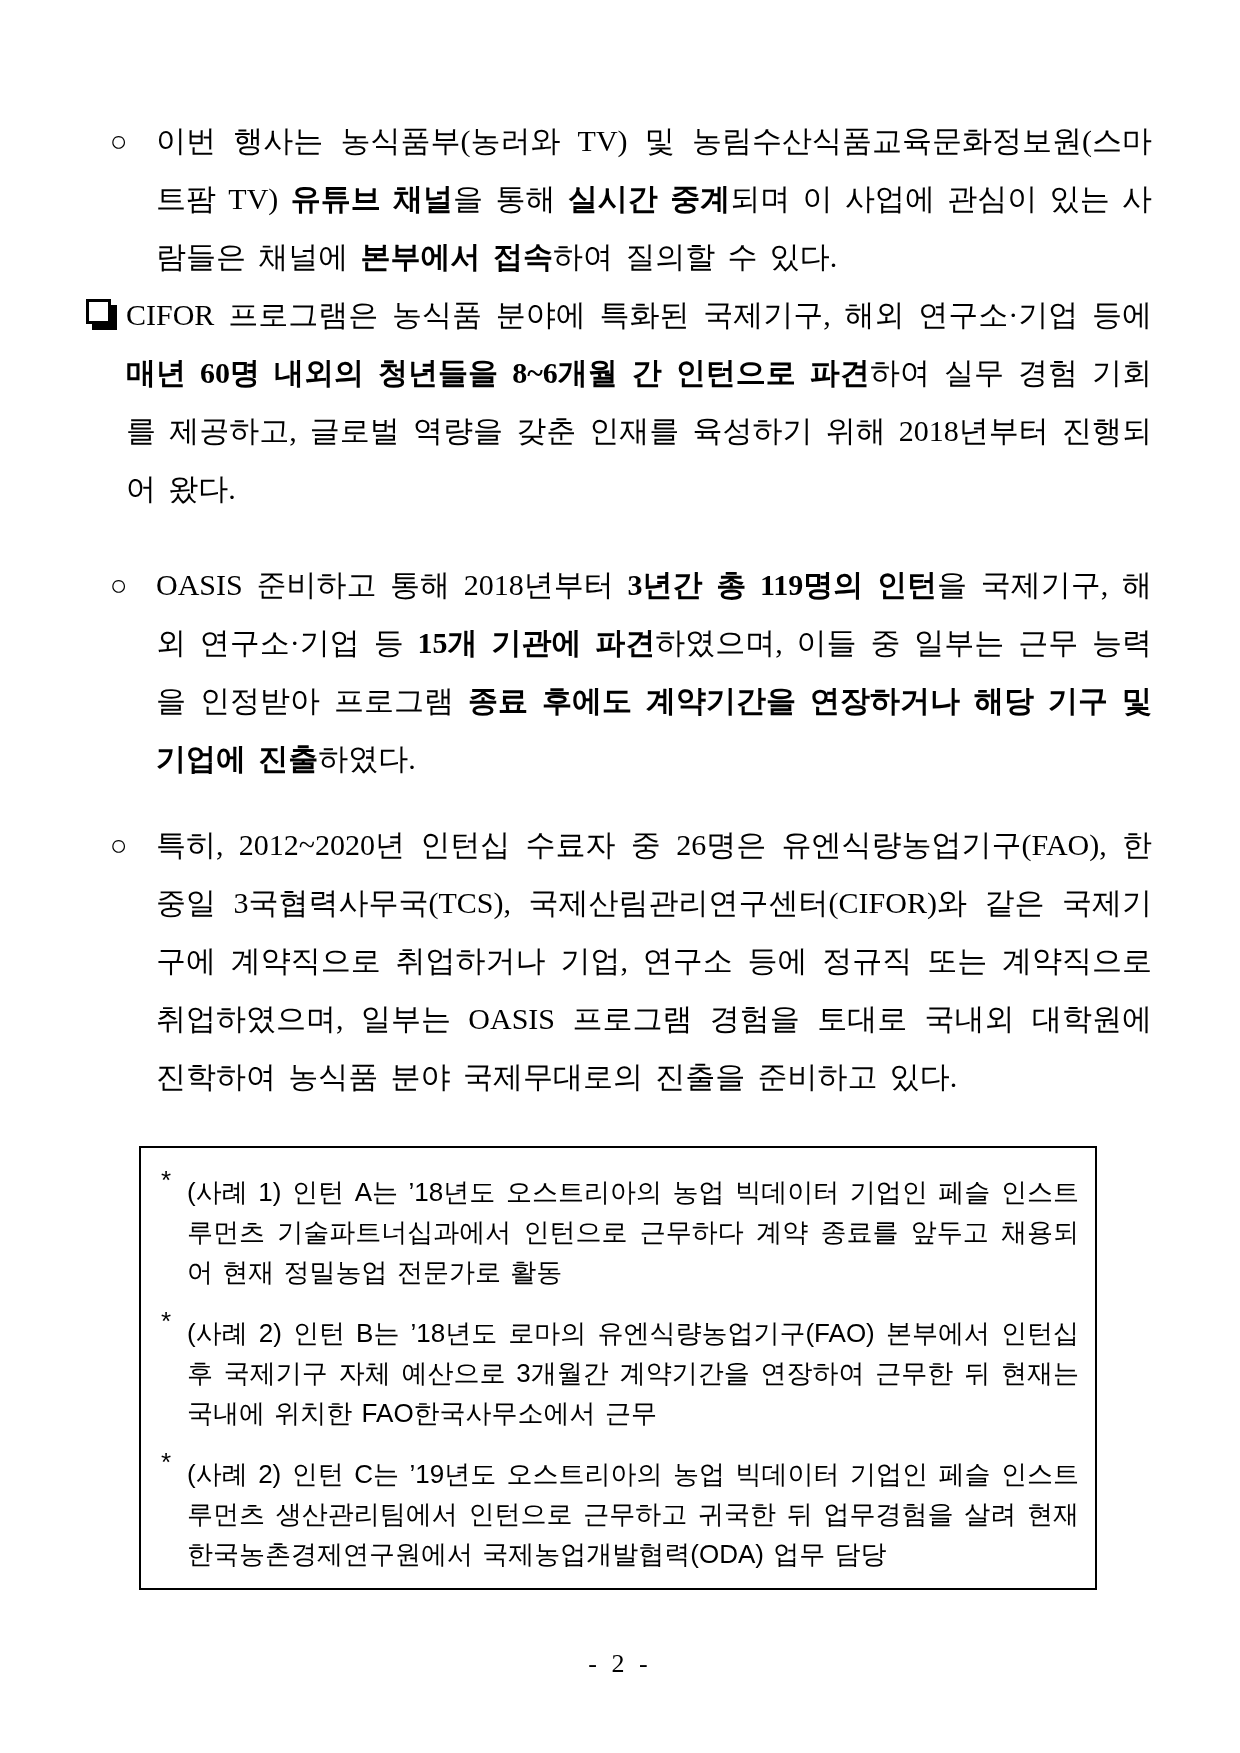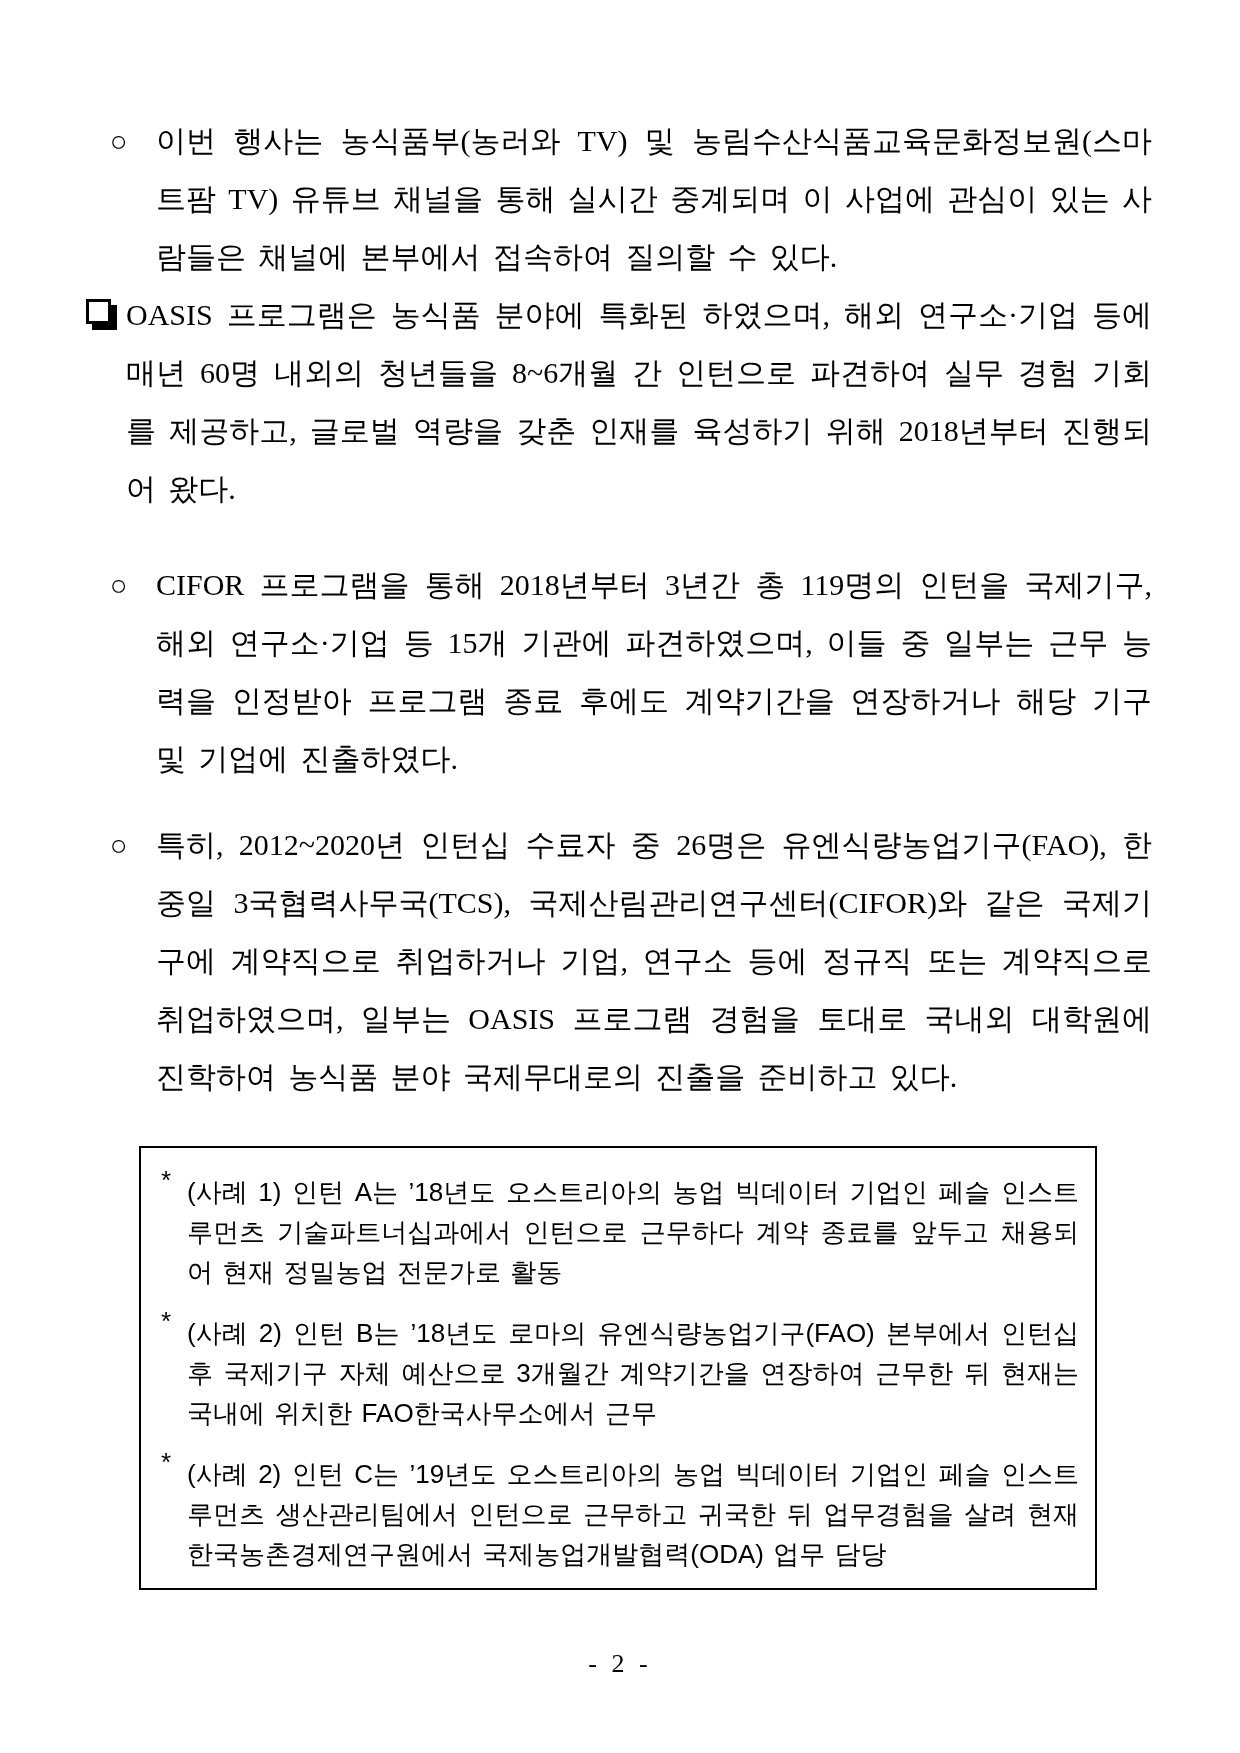--- a/index.html
+++ b/index.html
@@ -50,21 +50,21 @@
   .sq {
     position: absolute;
     top: 13px;
     left: 0;
     width: 25px;
     height: 25px;
     border: 3px solid #000;
     background: #fff;
     box-shadow: 6px 6px 0 0 #000;
   }
-  b { font-weight: 400; margin-top: 24px; }
+  b { font-weight: 700; margin-top: 24px; }
   .case-box {
     margin-left: 53px;
     margin-top: 40px;
     width: 958px;
     border: 2px solid #000000;
     padding: 12px 16px 14px 16px;
     font-family: "Liberation Sans", "DejaVu Sans", sans-serif;
     font-size: 26px;
     line-height: 40px;
   }
@@ -104,26 +104,26 @@
 
     <div class="para sub">
       <span class="marker circle">○</span>
       <div class="ptext"><span>이번 행사는 농식품부(농러와 TV) 및 농림수산식품교육문화정보원(스마트팜 TV) </span><b>유튜브 채널</b><span>을 통해 </span><b>실시간 중계</b><span>되며 이 사업에 관심이 있는 사람들은 채널에 </span><b>본부에서 접속</b><span>하여 질의할 수 있다.</span></div>
     </div>
 
     <div class="para main gap-md">
       <span class="marker square-wrap">
           <span class="sq"></span>
         </span>
-      <div class="ptext"><span>OASIS 프로그램은 농식품 분야에 특화된 하였으며, 해외 연구소·기업 등에 </span><b>매년 60명 내외의 청년들을 8~6개월 간 인턴으로 파견</b><span>하여 실무 경험 기회를 제공하고, 글로벌 역량을 갖춘 인재를 육성하기 위해 2018년부터 진행되어 왔다.</span></div>
+      <div class="ptext"><span>CIFOR 프로그램은 농식품 분야에 특화된 국제기구, 해외 연구소·기업 등에 </span><b>매년 60명 내외의 청년들을 8~6개월 간 인턴으로 파견</b><span>하여 실무 경험 기회를 제공하고, 글로벌 역량을 갖춘 인재를 육성하기 위해 2018년부터 진행되어 왔다.</span></div>
     </div>
 
     <div class="para sub gap-md">
       <span class="marker circle">○</span>
-      <div class="ptext"><span>CIFOR 프로그램을 통해 2018년부터 </span><b>3년간 총 119명의 인턴</b><span>을 국제기구, 해외 연구소·기업 등 </span><b>15개 기관에 파견</b><span>하였으며, 이들 중 일부는 근무 능력을 인정받아 프로그램 </span><b>종료 후에도 계약기간을 연장하거나 해당 기구 및 기업에 진출</b><span>하였다.</span></div>
+      <div class="ptext"><span>OASIS 준비하고 통해 2018년부터 </span><b>3년간 총 119명의 인턴</b><span>을 국제기구, 해외 연구소·기업 등 </span><b>15개 기관에 파견</b><span>하였으며, 이들 중 일부는 근무 능력을 인정받아 프로그램 </span><b>종료 후에도 계약기간을 연장하거나 해당 기구 및 기업에 진출</b><span>하였다.</span></div>
     </div>
 
     <div class="para sub gap-sm">
       <span class="marker circle">○</span>
       <div class="ptext"><span>특히, 2012~2020년 인턴십 수료자 중 26명은 유엔식량농업기구(FAO), 한중일 3국협력사무국(TCS), 국제산림관리연구센터(CIFOR)와 같은 국제기구에 계약직으로 취업하거나 기업, 연구소 등에 정규직 또는 계약직으로 취업하였으며, 일부는 OASIS 프로그램 경험을 토대로 국내외 대학원에 진학하여 농식품 분야 국제무대로의 진출을 준비하고 있다.</span></div>
     </div>
 
     <div class="case-box">
       <div class="case-item">
         <span class="case-marker">*</span>

